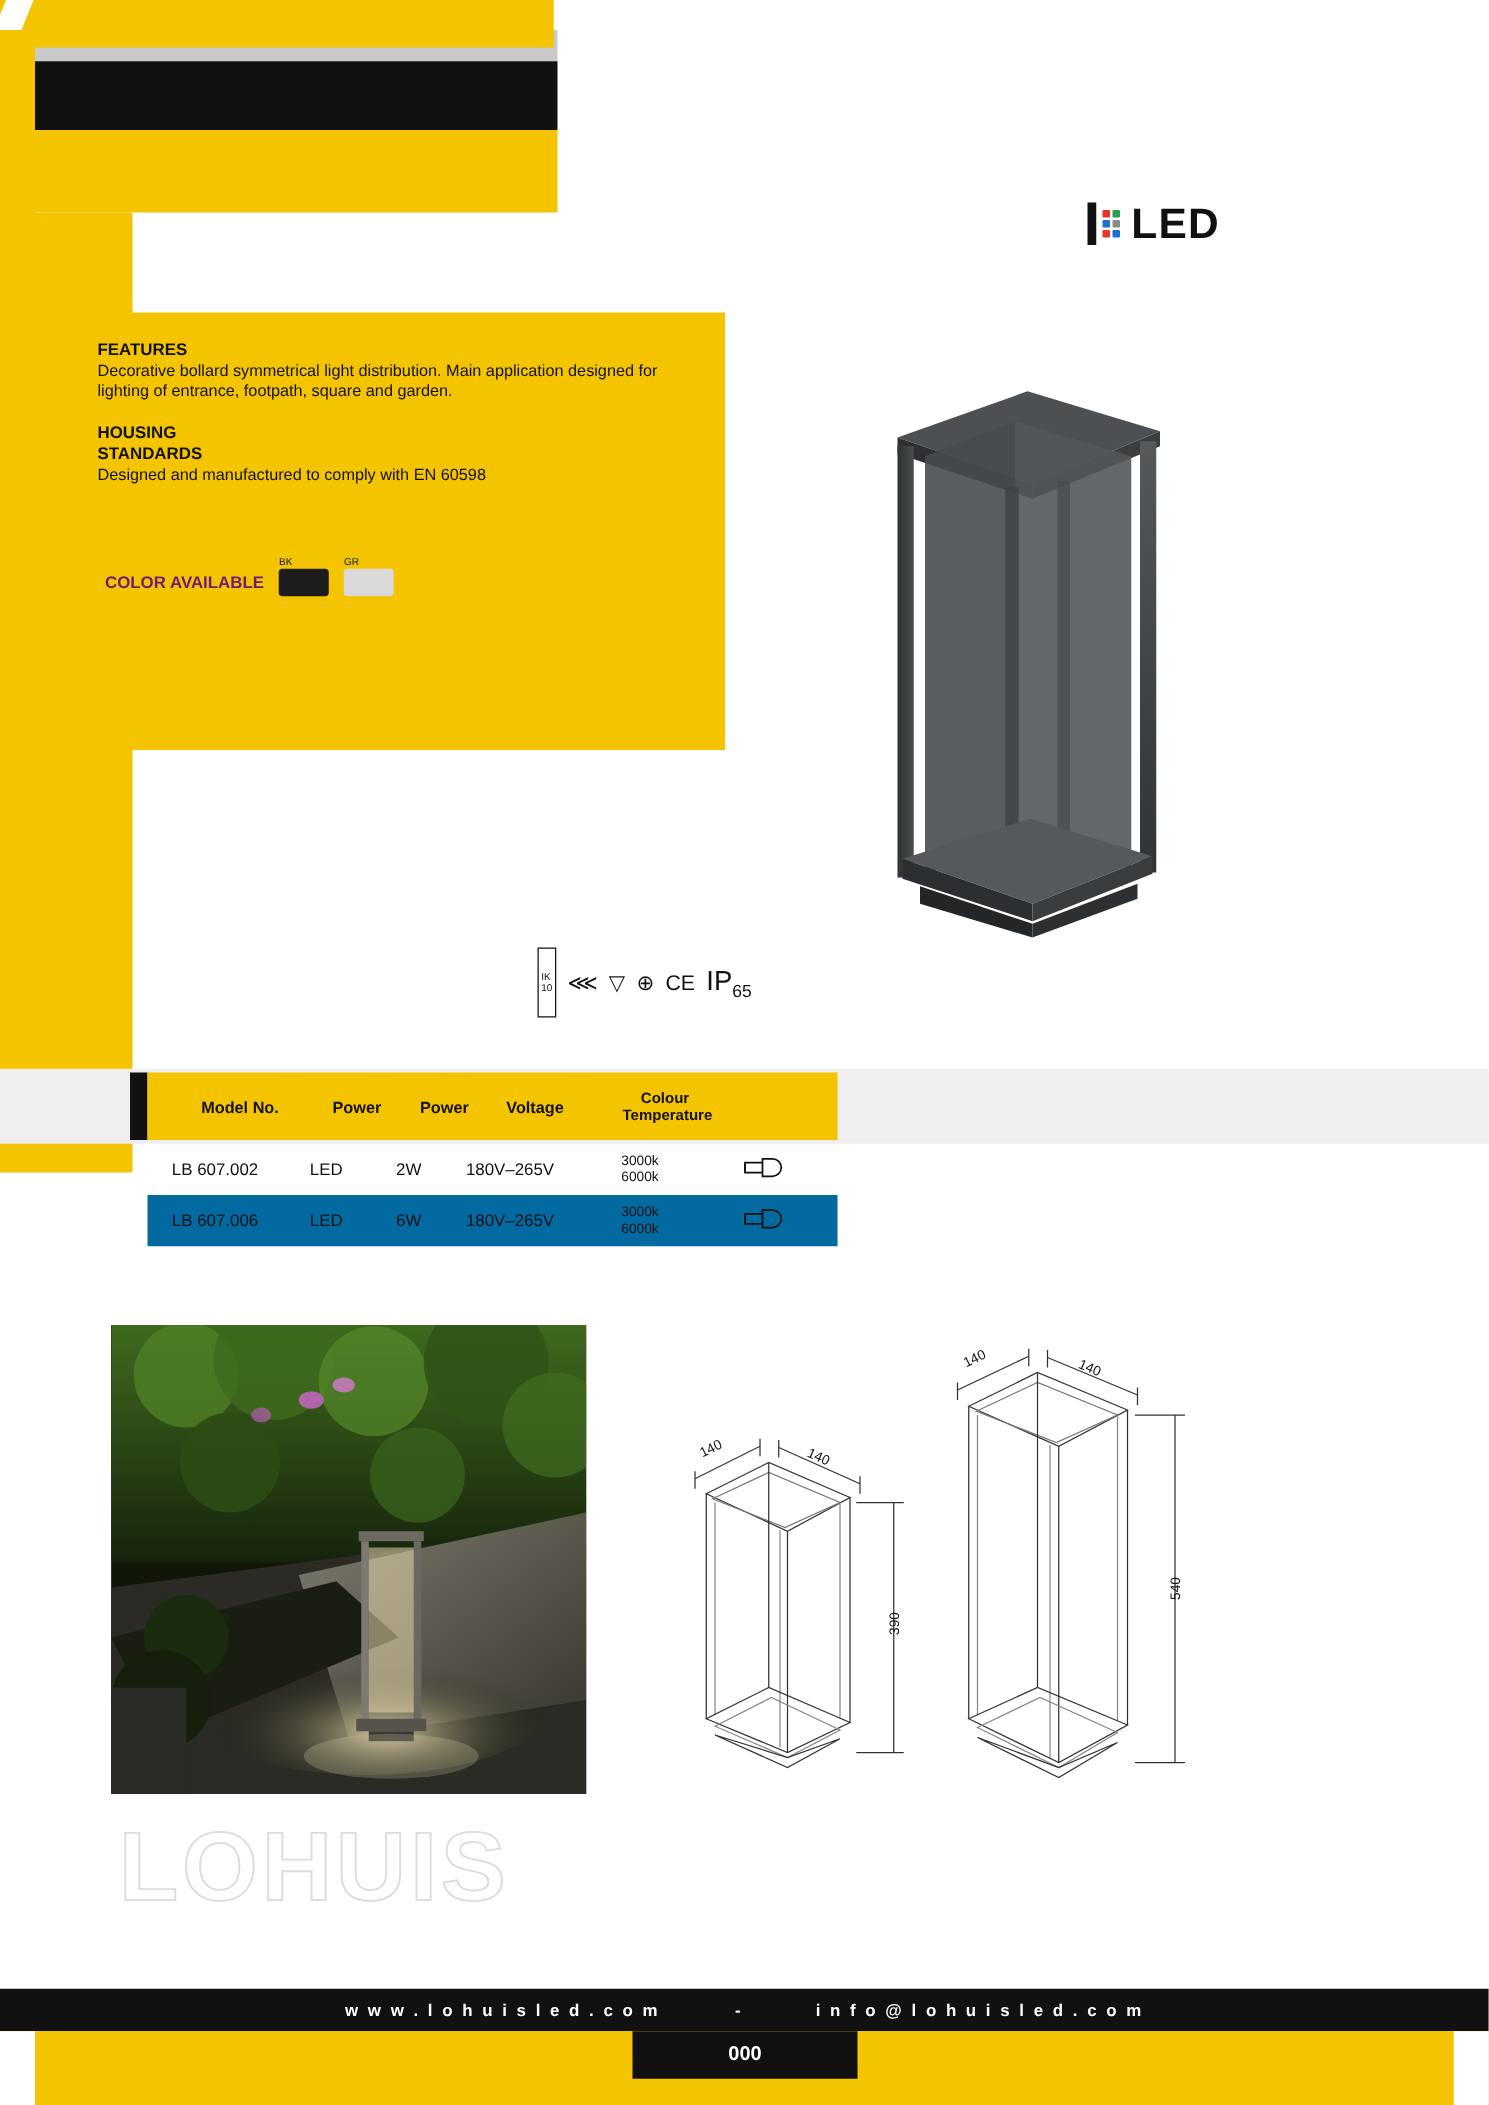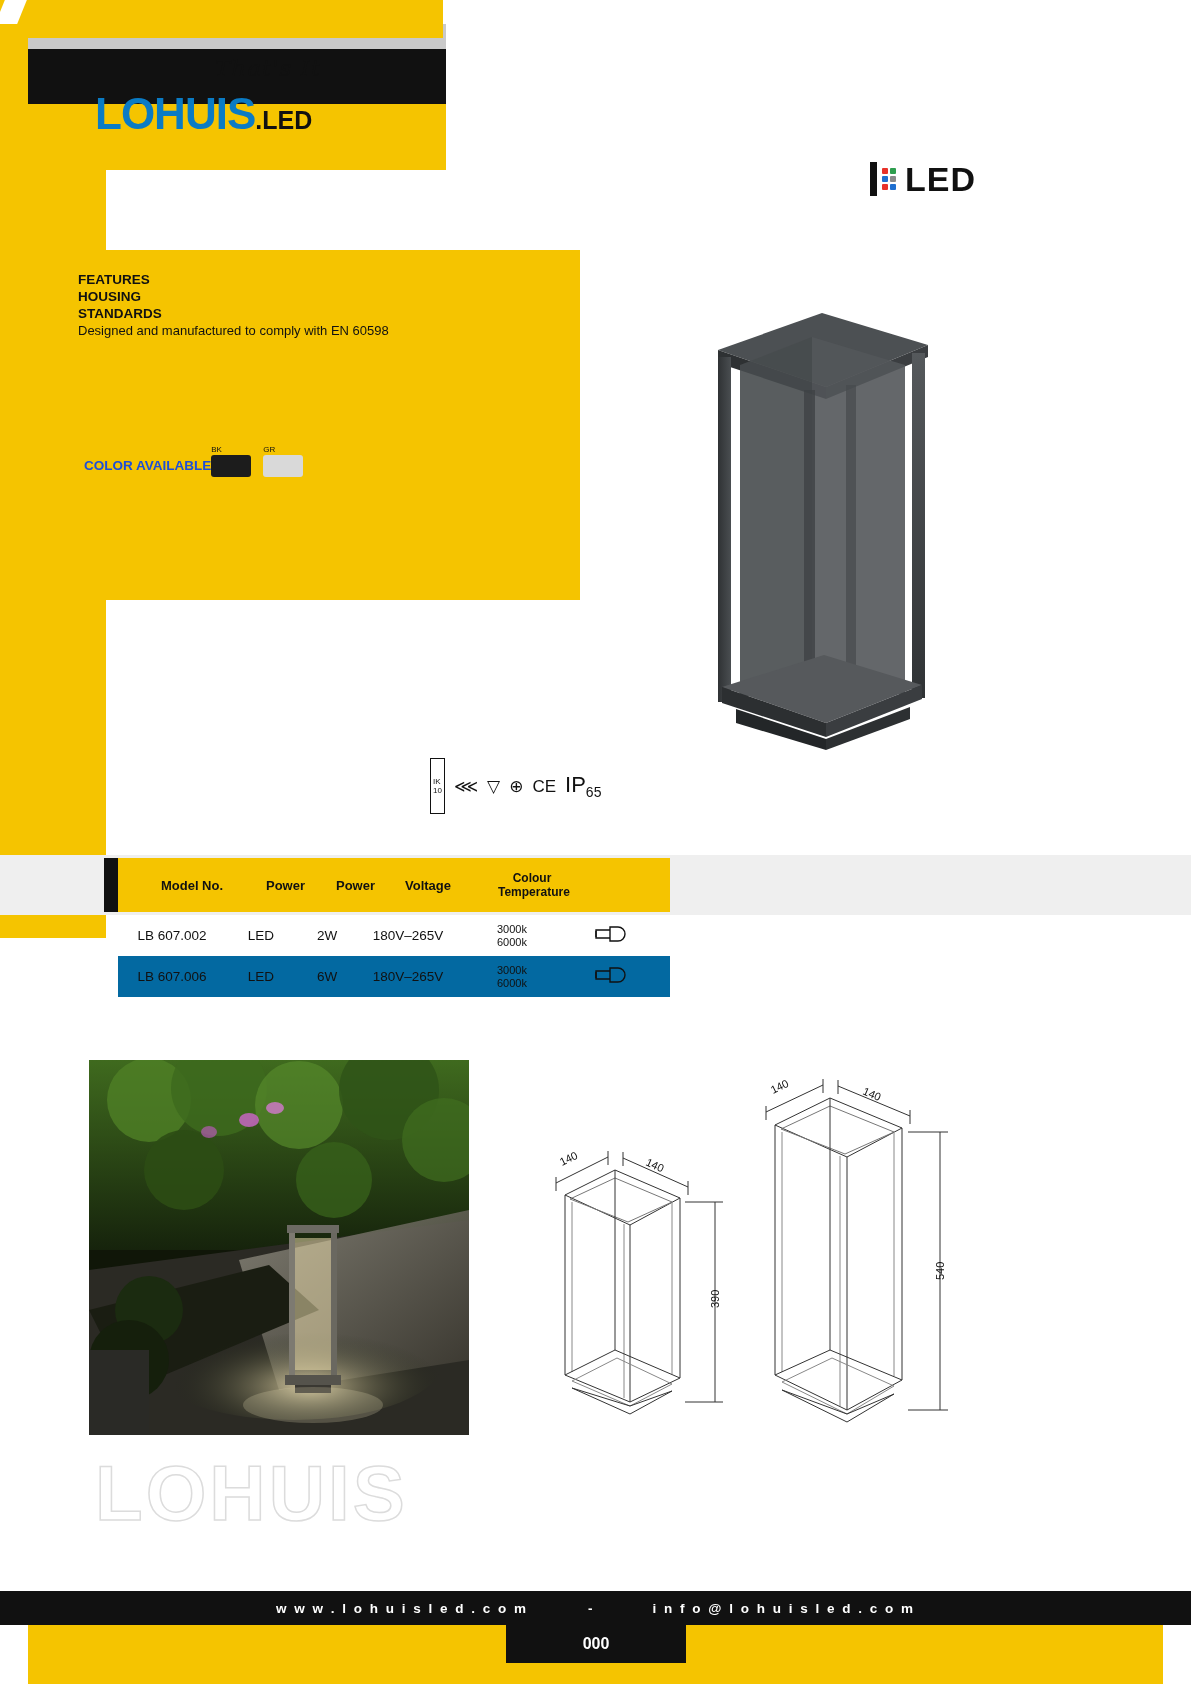--- a/index.html
+++ b/index.html
@@ -47,21 +47,21 @@
   #logo-block { position:absolute; left:95px; top:55px; width:340px; height:95px; }
   #logo-script { font-family:"DejaVu Serif", serif; font-style:italic; font-size:23px; color:#111; letter-spacing:1px; margin-left:120px; }
   #logo-main { margin-top:8px; font-size:44px; font-weight:bold; color:#0A7BC4; letter-spacing:-1px; }
   #logo-main .suffix { color:#111; font-size:25px; letter-spacing:0; }
 
   
   #features-text { position:absolute; left:78px; top:272px; width:490px; color:#111; }
   #features-text h3 { font-size:13.5px; margin:0 0 2px 0; font-weight:bold; }
   #features-text p { font-size:13px; margin:0 0 17px 0; line-height:16px; }
   #color-row { position:absolute; left:84px; top:445px; display:flex; align-items:flex-end; }
-  #color-row .lbl { font-size:13.5px; font-weight:bold; color:#1d4ed8; padding-bottom:4px; }
+  #color-row .lbl { font-size:13.5px; font-weight:bold; color:#701a75; margin-right:12px; padding-bottom:4px; }
   .swatch-wrap { margin-right:12px; text-align:left; }
   .swatch-code { font-size:8px; color:#111; margin-bottom:1px; }
   .swatch { width:40px; height:22px; border-radius:3px; }
 
   
   #product-img { position:absolute; left:700px; top:295px; width:250px; height:470px; }
 
   
   #icon-row { position:absolute; left:430px; top:768px; width:200px; height:36px; display:flex; align-items:center; gap:9px; }
   #icon-row .ic { font-size:17px; color:#111; line-height:1; }
@@ -130,28 +130,26 @@
     <i style="background:#1F6FD0"></i>
       <i style="background:#8A8A8A"></i>
     <i style="background:#E8322A"></i>
       <i style="background:#1F6FD0"></i>
   </div>
   <div class="word">LED</div>
 </div>
 
 <div id="logo-block">
   <div id="logo-script">That's It</div>
-  <div id="logo-main">
-    <span>LOHUIS</span><span class="suffix">.LED</span>
-  </div>
 </div>
 
 <div class="yellow" id="features-panel"></div>
 <div id="features-text">
   <h3>FEATURES</h3>
+  <p>Decorative bollard symmetrical light distribution. Main application designed for lighting of entrance, footpath, square and garden.</p>
   <h3>HOUSING</h3>
   <h3>STANDARDS</h3>
   <p>Designed and manufactured to comply with EN 60598</p>
 </div>
 
 <div id="color-row">
   <span class="lbl">COLOR AVAILABLE</span>
   <div class="swatch-wrap">
     <div class="swatch-code">BK</div>
     <div class="swatch" style="background:#1C1C1C"></div>

